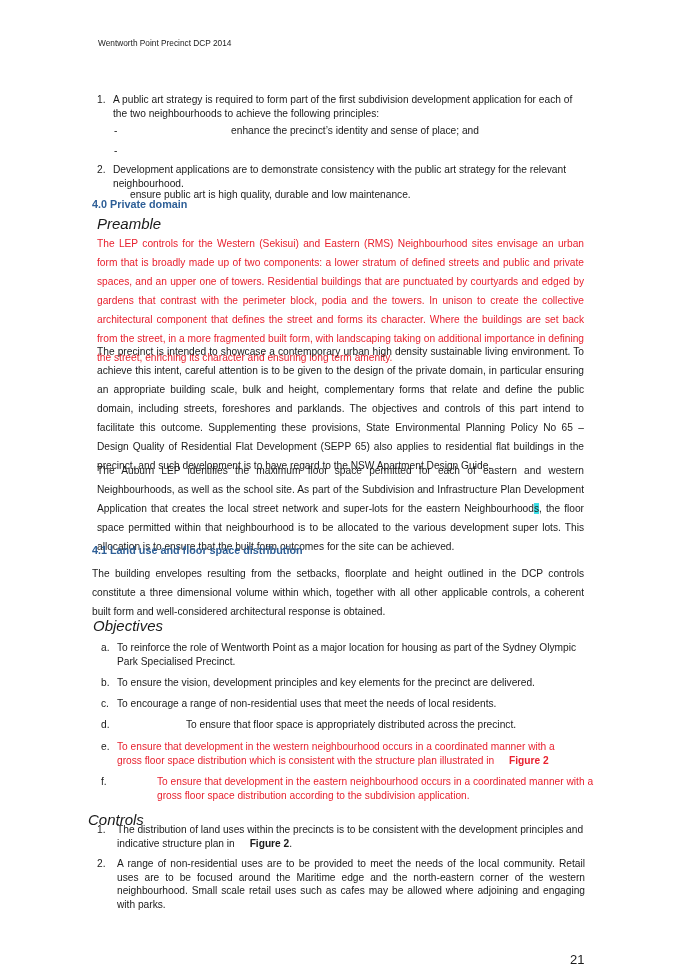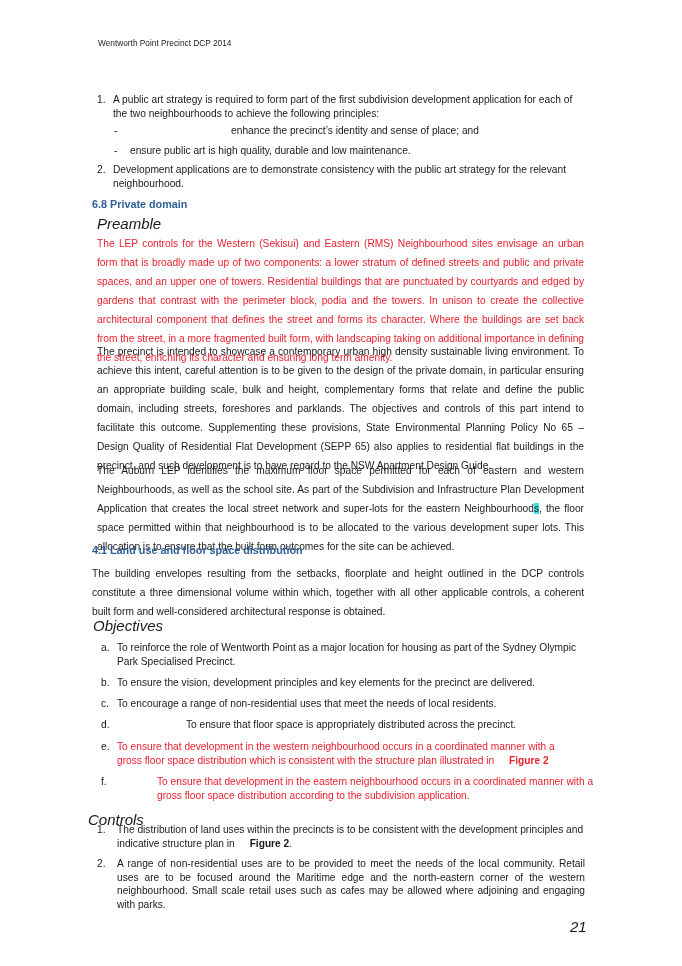--- a/index.html
+++ b/index.html
@@ -13,47 +13,47 @@
   .p { font-size: 10.2px; line-height: 19px; }
   .justify { text-align: justify; }
   .red { color: #e8212e; }
   .heading { font-size: 10.8px; font-weight: bold; color: #2e5f97; }
   .italic { font-style: italic; font-size: 15px; }
   .li { position: absolute; font-size: 10.2px; line-height: 13.6px; }
   .li .mk { position: absolute; left: 0; top: 0; }
   .li .tx { position: absolute; top: 0; }
   .hl { background: #3ee0e8; }
   b { font-weight: bold; padding-left: 12px; }
-  .page-num { position: absolute; left: 570px; top: 918px; font-size: 15px; font-style: italic; }
+  .page-num { position: absolute; left: 570px; top: 952px; font-size: 13px; }
 </style>
 </head>
 <body>
 
 <div class="page">
 
   <div class="running-header">Wentworth Point Precinct DCP 2014</div>
 
   <div class="li" style="left:97px; top:93px; width:488px;">
     <span class="mk">1.</span>
     <span class="tx" style="left:16px; width:470px;">A public art strategy is required to form part of the first subdivision development application for each of the two neighbourhoods to achieve the following principles:</span>
   </div>
   <div class="li" style="left:114px; top:124px; width:470px;">
     <span class="mk">-</span>
     <span class="tx" style="left:16px; width:450px;text-align:center;">enhance the precinct’s identity and sense of place; and</span>
   </div>
   <div class="li" style="left:114px; top:144px; width:470px;">
     <span class="mk">-</span>
-    <span class="tx" style="left:16px; width:450px;">ensure public art is high quality, durable and low maintenance.</span>
+    <span class="tx" style="left:16px; width:450px;margin-top:44px;">ensure public art is high quality, durable and low maintenance.</span>
   </div>
   <div class="li" style="left:97px; top:163px; width:488px;">
     <span class="mk">2.</span>
     <span class="tx" style="left:16px; width:470px;">Development applications are to demonstrate consistency with the public art strategy for the relevant neighbourhood.</span>
   </div>
 
-  <div class="abs heading" style="left:92px; top:198px;">6.8 Private domain</div>
+  <div class="abs heading" style="left:92px; top:198px;">4.0 Private domain</div>
   <div class="abs italic" style="left:97px; top:215px;">Preamble</div>
   <div class="abs p justify red" style="left:97px; top:234px; width:487px;">The LEP controls for the Western (Sekisui) and Eastern (RMS) Neighbourhood sites envisage an urban form that is broadly made up of two components: a lower stratum of defined streets and public and private spaces, and an upper one of towers.  Residential buildings that are punctuated by courtyards and edged by gardens that contrast with the perimeter block, podia and the towers. In unison to create the collective architectural component that defines the street and forms its character. Where the buildings are set back from the street, in a more fragmented built form, with landscaping taking on additional importance in defining the street, enriching its character and ensuring long term amenity.</div>
   <div class="abs p justify" style="left:97px; top:342px; width:487px;">The precinct is intended to showcase a contemporary urban high density sustainable living environment. To achieve this intent, careful attention is to be given to the design of the private domain, in particular ensuring an appropriate building scale, bulk and height, complementary forms that relate and define the public domain, including streets, foreshores and parklands. The objectives and controls of this part intend to facilitate this outcome. Supplementing these provisions, State Environmental Planning Policy No 65 – Design Quality of Residential Flat Development (SEPP 65) also applies to residential flat buildings in the precinct, and such development is to have regard to the NSW Apartment Design Guide.</div>
   <div class="abs p justify" style="left:97px; top:461px; width:487px;"><span>The Auburn LEP identifies the maximum floor space permitted for each of eastern and western Neighbourhoods, as well as the school site. As part of the Subdivision and Infrastructure Plan Development Application that creates the local street network and super-lots for the eastern Neighbourhood</span><span class="hl">s</span><span>, the floor space permitted within that neighbourhood is to be allocated to the various development super lots. This allocation is to ensure that the built form outcomes for the site can be achieved.</span></div>
 
   <div class="abs heading" style="left:92px; top:544px;">4.1 Land use and floor space distribution</div>
   <div class="abs p justify" style="left:92px; top:564px; width:492px;">The building envelopes resulting from the setbacks, floorplate and height outlined in the DCP controls constitute a three dimensional volume within which, together with all other applicable controls, a coherent built form and well-considered architectural response is obtained.</div>
   <div class="abs italic" style="left:93px; top:617px;">Objectives</div>
 
   <div class="li" style="left:101px; top:641px; width:484px;">

